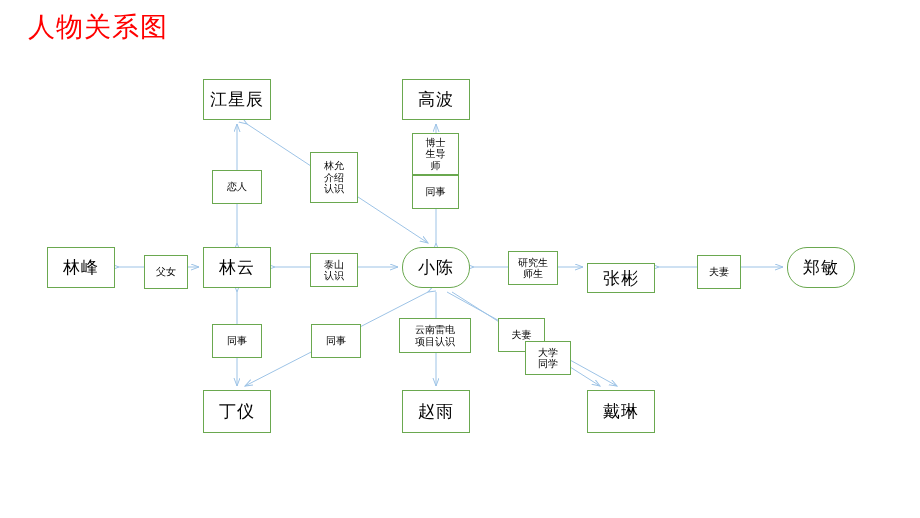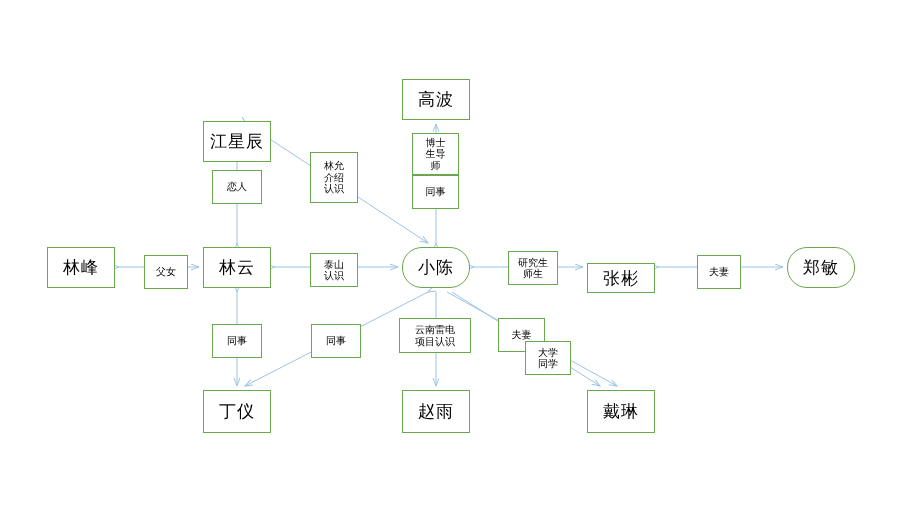--- a/index.html
+++ b/index.html
@@ -65,20 +65,21 @@
     z-index: 4;
     padding: 16px 2px;
     white-space: pre-line;
   }
 </style>
 </head>
 <body>
 
 <div id="canvas">
 
+  <div class="title">人物关系图</div>
 
   <svg id="edges" viewBox="0 0 920 518">
     <defs>
       <marker id="ah" markerWidth="9" markerHeight="9" refX="8" refY="3" orient="auto" markerUnits="strokeWidth">
         <path d="M0,0 L8,3 L0,6" fill="none" stroke="#9dc3e6" stroke-width="1"></path>
       </marker>
     </defs>
     <g stroke="#9dc3e6" stroke-width="1" fill="none">
 
       <line x1="237" y1="243" x2="237" y2="124" marker-end="url(#ah)" marker-start="url(#ah)"></line>
@@ -101,21 +102,21 @@
 
       <line x1="436" y1="292" x2="436" y2="386" marker-end="url(#ah)"></line>
 
       <line x1="447" y1="292" x2="617" y2="386" marker-end="url(#ah)"></line>
 
       <line x1="452" y1="292" x2="600" y2="386" marker-end="url(#ah)"></line>
     </g>
   </svg>
 
   <div id="nodes-layer">
-      <div class="node" style="left: 203px; top: 79px; width: 68px; height: 41px; margin-top: 42px;">江星辰</div>
+      <div class="node" style="left: 203px; top: 79px; width: 68px; height: 41px;">江星辰</div>
       <div class="node" style="left: 402px; top: 79px; width: 68px; height: 41px;">高波</div>
       <div class="node" style="left: 47px; top: 247px; width: 68px; height: 41px;">林峰</div>
       <div class="node" style="left: 203px; top: 247px; width: 68px; height: 41px;">林云</div>
       <div class="node" style="left: 402px; top: 247px; width: 68px; height: 41px; border-radius: 20px;">小陈</div>
       <div class="node" style="left: 587px; top: 247px; width: 68px; height: 30px; margin-top: 16px;">张彬</div>
       <div class="node" style="left: 787px; top: 247px; width: 68px; height: 41px; border-radius: 20px;">郑敏</div>
       <div class="node" style="left: 203px; top: 390px; width: 68px; height: 43px;">丁仪</div>
       <div class="node" style="left: 402px; top: 390px; width: 68px; height: 43px;">赵雨</div>
       <div class="node" style="left: 587px; top: 390px; width: 68px; height: 43px;">戴琳</div>
     </div>

